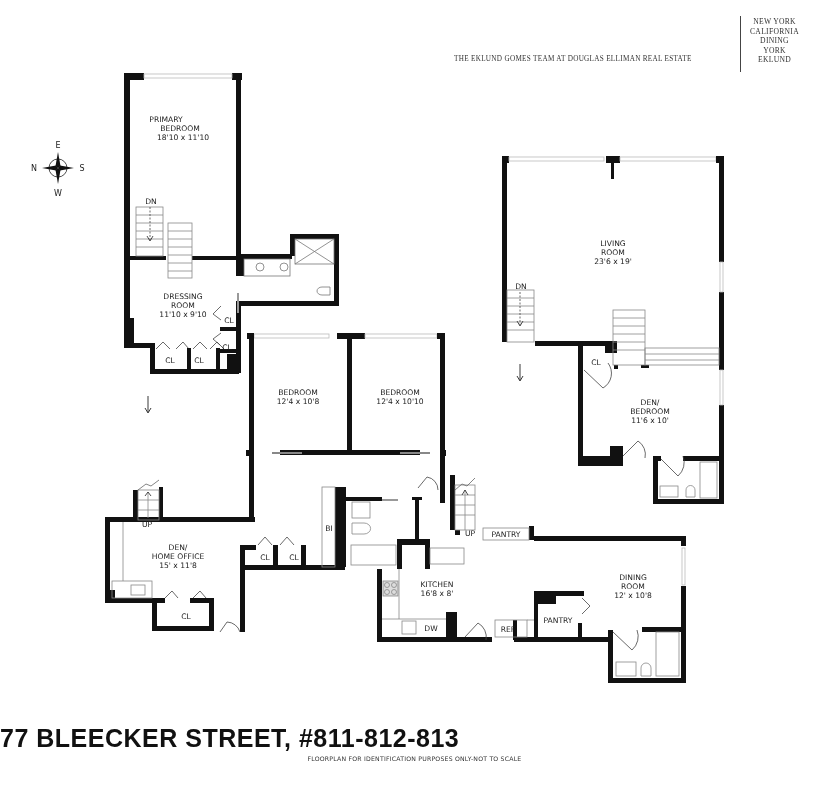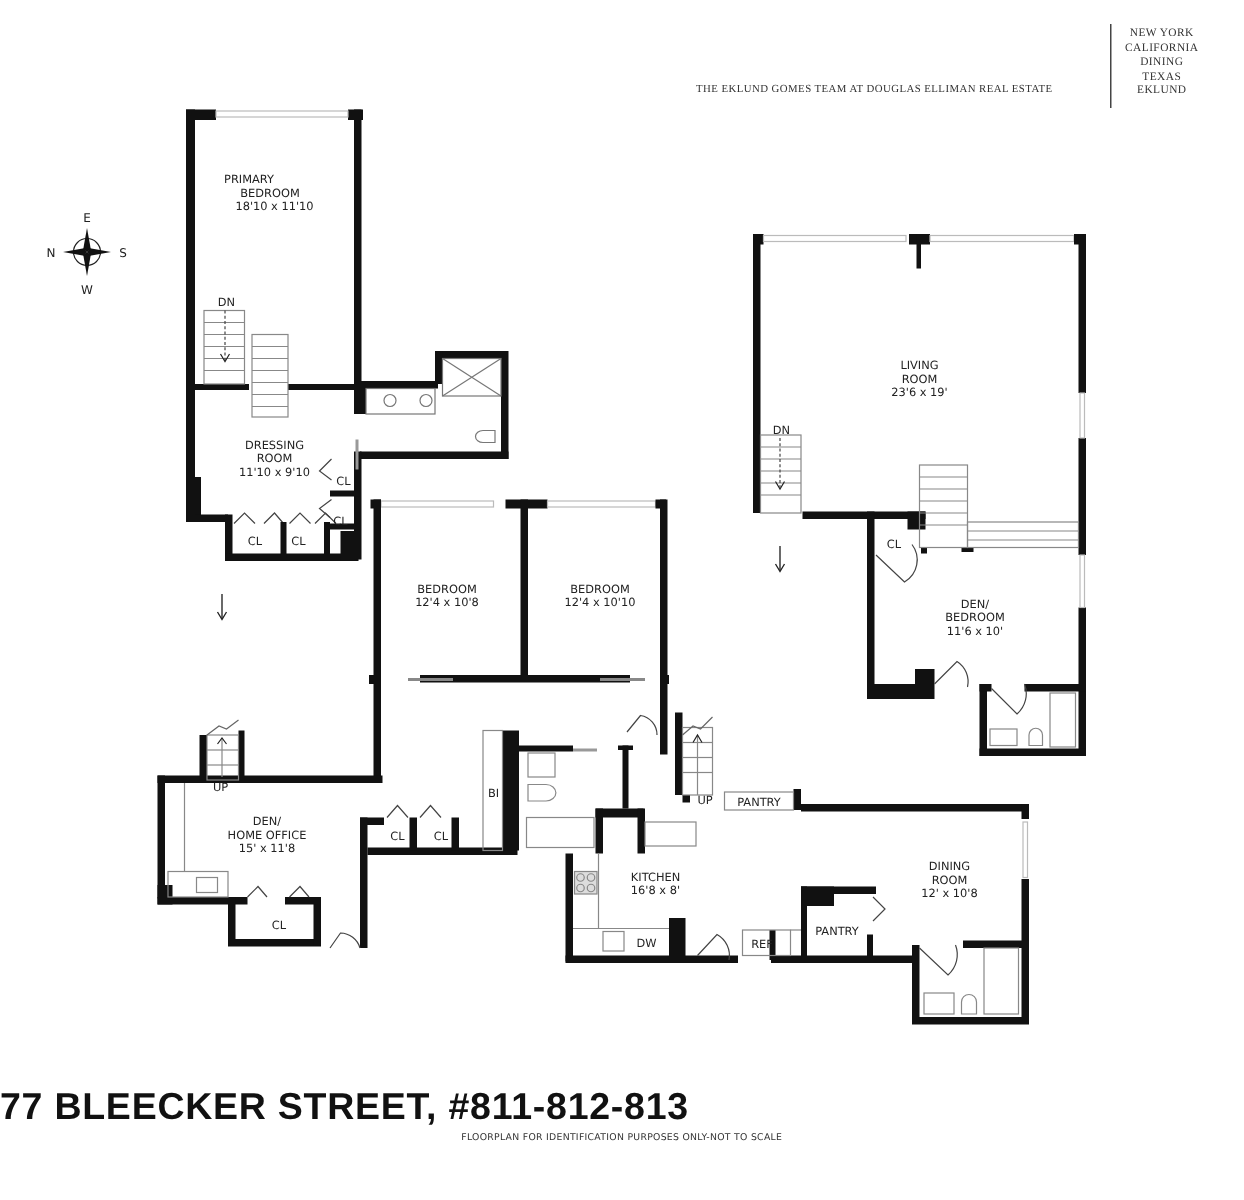--- a/index.html
+++ b/index.html
@@ -1,40 +1,40 @@
 <!DOCTYPE html>
 <html><head>
 <meta charset="utf-8">
 <style>
   html, body { margin: 0; padding: 0; background: #ffffff; }
   body { width: 829px; height: 800px; position: relative; overflow: hidden; font-family: "Liberation Sans", sans-serif; color: #111; }
   .brand { position: absolute; left: 452px; top: 14px; width: 370px; height: 58px; }
   .brand-name { position: absolute; left: 0; top: 2px; font-family: "Liberation Serif", serif; font-size: 31px; letter-spacing: 3px; color: #1a1a1a; white-space: nowrap; }
   .brand-name .sep { display: inline-block; width: 1px; height: 28px; background: #333; vertical-align: -3px; margin: 0 6px; }
-  .brand-tag { position: absolute; left: 2px; top: 41px; font-family: "Liberation Serif", serif; font-size: 7.2px; letter-spacing: 0.3px; color: #333; white-space: nowrap; margin-left: 10px; }
+  .brand-tag { position: absolute; left: 2px; top: 41px; font-family: "Liberation Serif", serif; font-size: 7.2px; letter-spacing: 0.3px; color: #333; white-space: nowrap; }
   .brand-vline { position: absolute; left: 288px; top: 2px; width: 1px; height: 56px; background: #444; }
   .brand-states { position: absolute; left: 298px; top: 3px; font-family: "Liberation Serif", serif; font-size: 7.6px; line-height: 9.6px; color: #333; letter-spacing: 0.3px; }
   .brand-states div { white-space: nowrap; text-align: center; }
   svg.plan { position: absolute; left: 0; top: 0; }
   .lbl { font-family: "DejaVu Sans", sans-serif; font-size: 7.6px; fill: #222; text-anchor: middle; }
   .lbl-sm { font-family: "DejaVu Sans", sans-serif; font-size: 8px; fill: #222; text-anchor: middle; }
   .footer-title { position: absolute; left: 0; width: 829px; top: 724px; text-align: left; font-family: Liberation Sans, sans-serif; font-weight: bold; font-size: 25px; letter-spacing: 0.5px; color: #111; }
   .footer-sub { position: absolute; left: 0; width: 829px; top: 755px; text-align: center; font-family: "DejaVu Sans", sans-serif; font-size: 6.2px; color: #333; letter-spacing: 0.2px; }
 </style>
 </head>
 <body>
 
 <div class="brand">
   <div class="brand-tag">THE EKLUND GOMES TEAM AT DOUGLAS ELLIMAN REAL ESTATE</div>
   <div class="brand-vline"></div>
   <div class="brand-states">
     <div>NEW YORK</div>
     <div>CALIFORNIA</div>
     <div>DINING</div>
-    <div>TEXAS</div>
+    <div>YORK</div>
     <div>EKLUND</div>
   </div>
 </div>
 
 <svg class="plan" width="829" height="800" viewBox="0 0 829 800">
 
   <g>
     <circle cx="58" cy="168" r="9" fill="none" stroke="#222" stroke-width="0.8"></circle>
     <polygon points="58,152 60.5,166 58,168 55.5,166" fill="#111"></polygon>
     <polygon points="58,184 60.5,170 58,168 55.5,170" fill="#111"></polygon>

